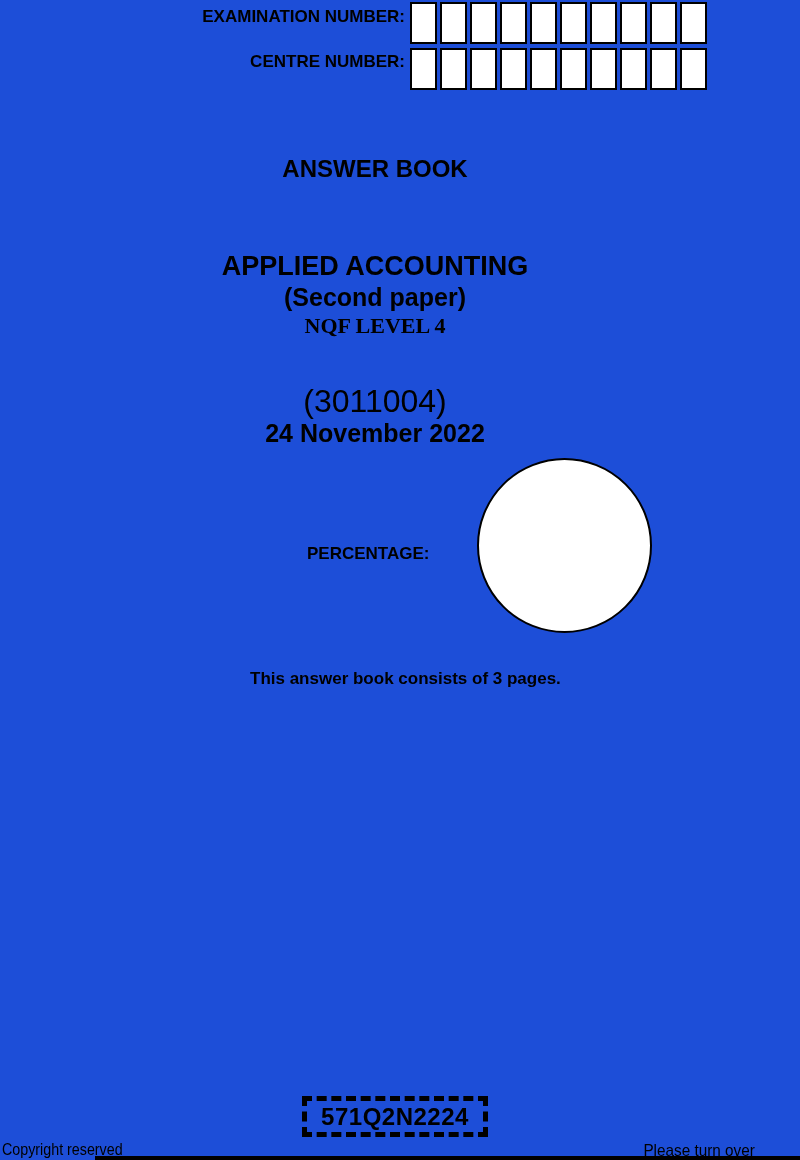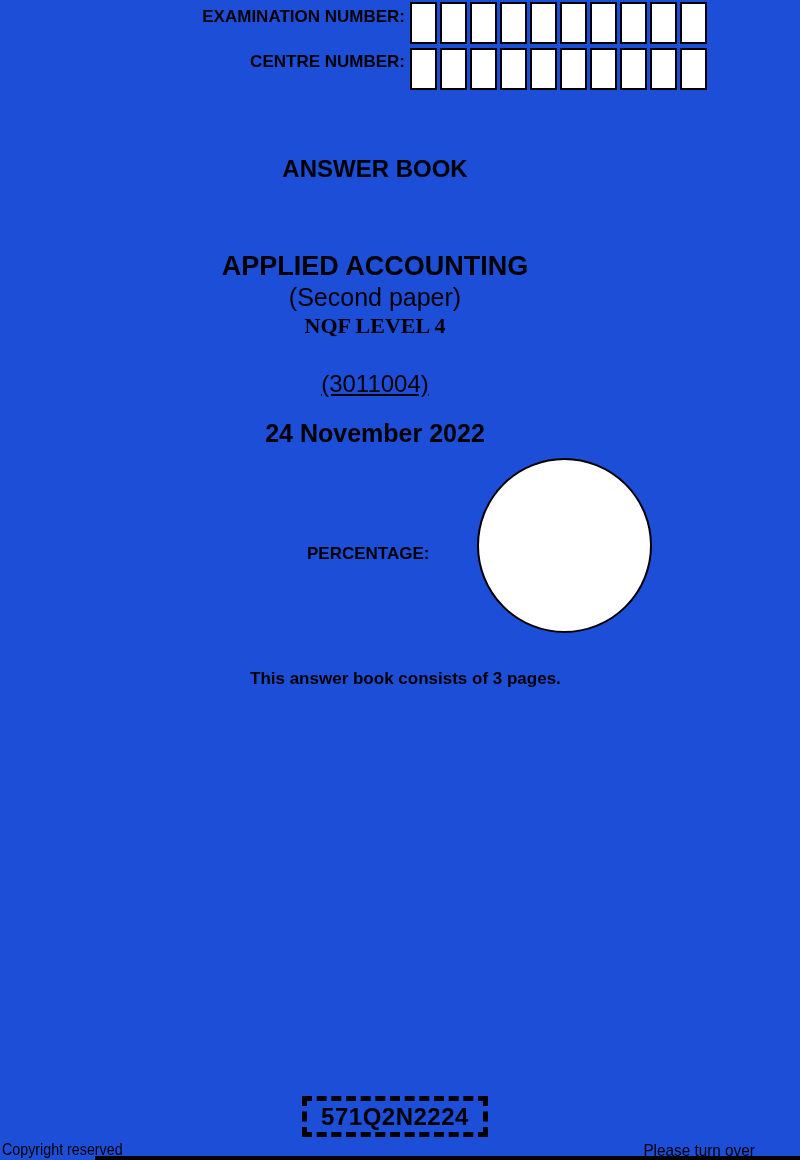--- a/index.html
+++ b/index.html
@@ -41,23 +41,23 @@
   
   .title-line {
     position: absolute;
     left: 0;
     width: 750px;
     text-align: center;
     white-space: nowrap;
   }
   .t-answerbook { top: 155px; font-size: 24px; font-weight: bold; }
   .t-subject    { top: 251px; font-size: 27px; font-weight: bold; }
-  .t-paper      { top: 283px; font-size: 25px; font-weight: normal; }
+  .t-paper      { top: 283px; font-size: 25px; font-weight: bold; }
   .t-level      { top: 313px; font-size: 22px; font-weight: bold; font-family: Liberation Serif, serif; }
-  .t-code       { top: 370px; font-size: 24px; font-weight: normal; text-decoration: underline; }
+  .t-code       { top: 383px; font-size: 32px; font-weight: normal; }
   .t-date       { top: 409px; font-size: 25px; font-weight: bold; margin-top: 10px; }
   
   .pct-label {
     position: absolute;
     left: 307px;
     top: 544px;
     font-size: 17px;
     font-weight: bold;
     white-space: nowrap;
   }

